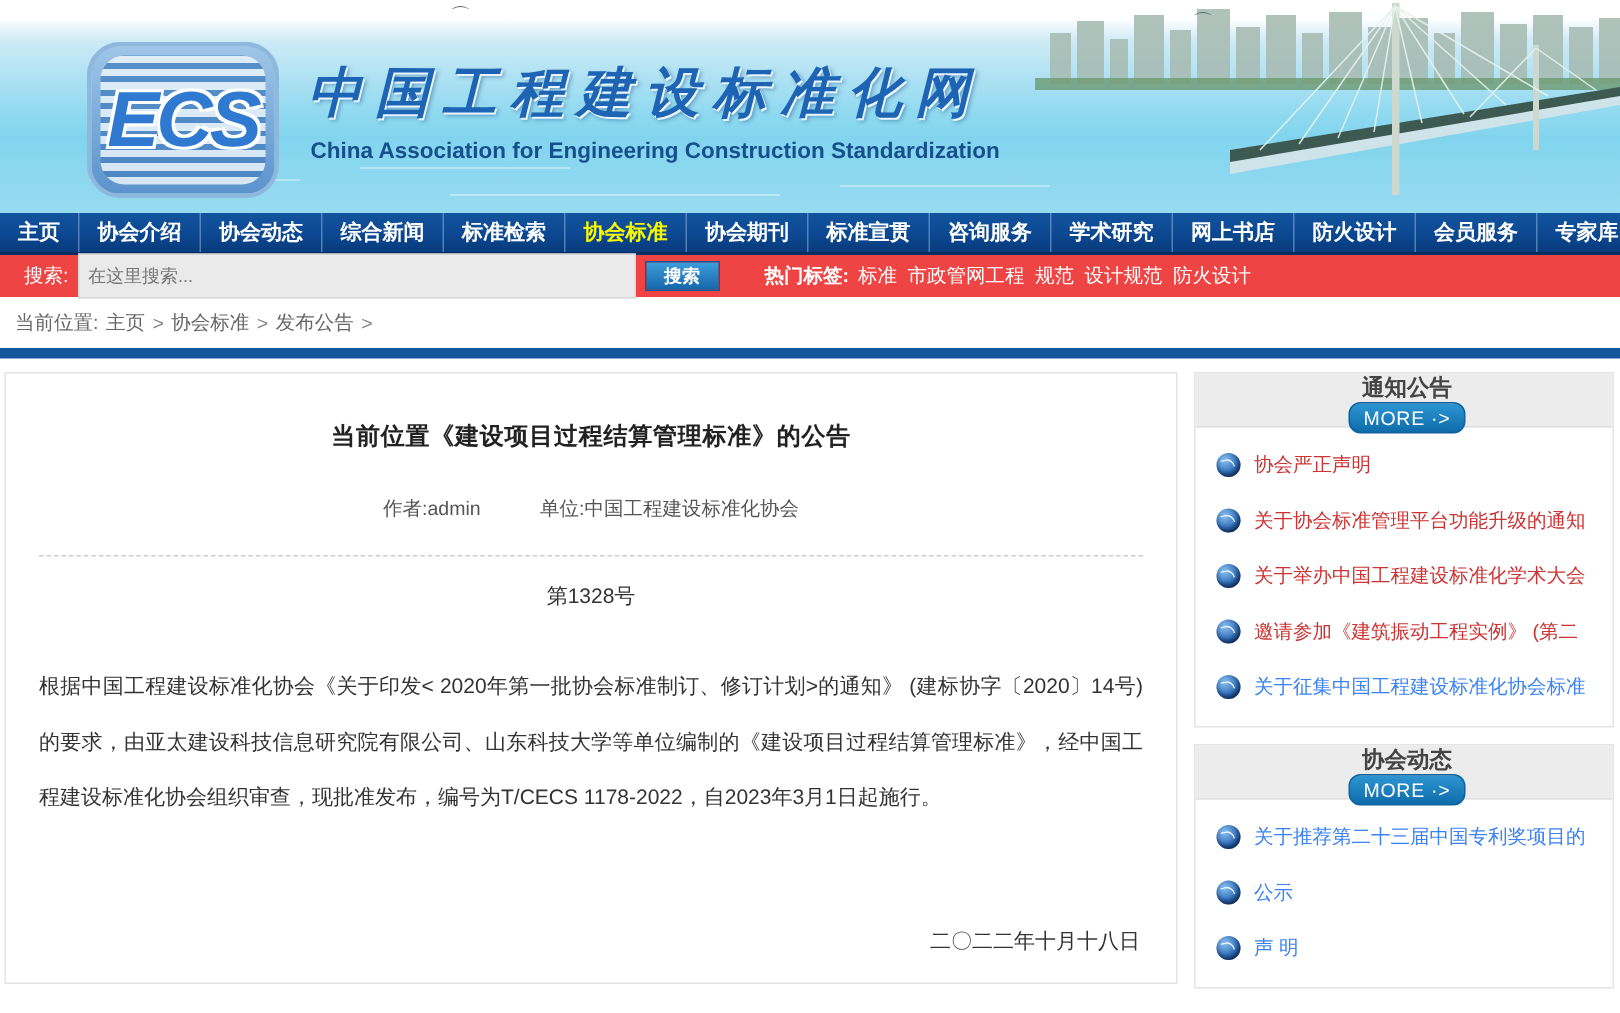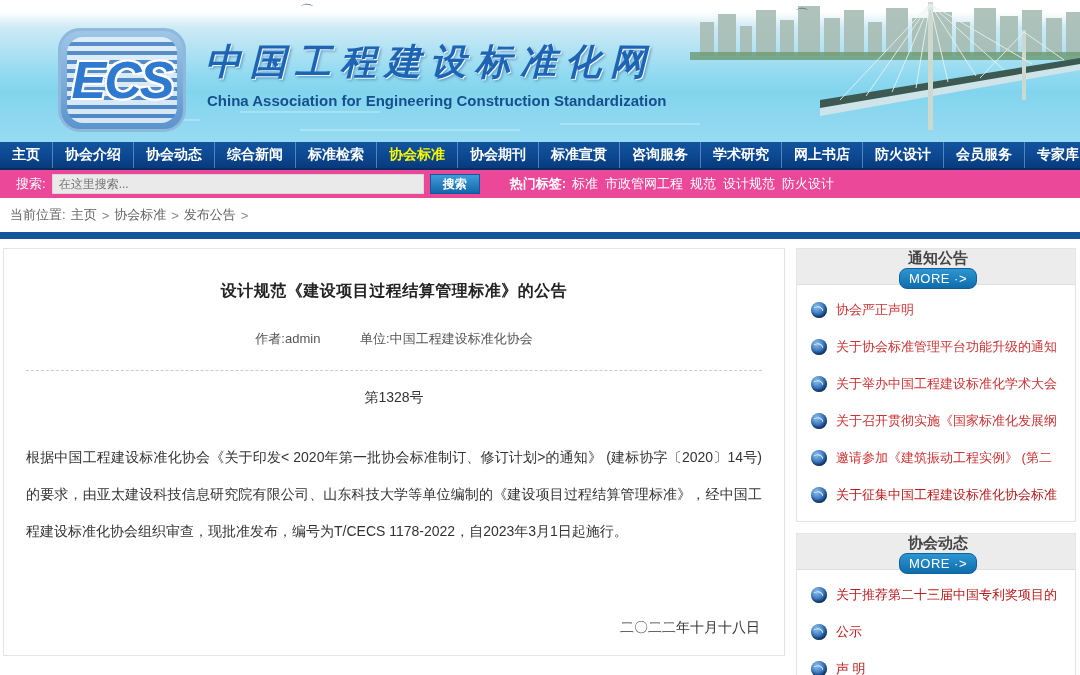--- a/index.html
+++ b/index.html
@@ -29,23 +29,23 @@
   .nav { display:flex; align-items:stretch; width:1080px; height:28px;
     background:linear-gradient(180deg,#12549e 0%,#0c4891 55%,#083a7c 100%);
     border-bottom:2px solid #062e63; }
   .nav a { display:flex; align-items:center; padding:0 12px; color:#fff; font-size:14px;
     font-weight:bold; text-decoration:none; white-space:nowrap;
     border-right:1px solid rgba(140,180,225,.55); }
   .nav a.active { color:#f8f800; }
 
   
   .searchbar { display:flex; align-items:center; width:1080px; height:28px;
-    background:#ec4899; gap:6px; padding-left:16px; }
+    background:#ef4444; gap:6px; padding-left:16px; }
   .searchbar .lbl { color:#fff; font-size:13px; }
-  .searchbar input { width:372px; height:20px; border:1px solid #d7d7d7; background:#eaeaea;
+  .searchbar input { width:372px; height:30px; border:1px solid #d7d7d7; background:#eaeaea;
     font-size:12px; color:#777; padding:0 6px; outline:none; }
   .btn-search { height:20px; padding:0 12px; background:linear-gradient(180deg,#3f9ddb,#1466aa);
     color:#fff; font-size:12px; font-weight:bold; border:1px solid #0d5a9c; cursor:pointer; }
   .hot { margin-left:24px; color:#fff; font-size:13px; }
   .hot b { font-weight:bold; margin-right:6px; }
   .hot span { margin-right:7px; }
 
   
   .crumbwrap { height:34px; display:flex; align-items:center; padding-left:10px;
     background:#fff; color:#666; font-size:13px; }
@@ -77,21 +77,21 @@
   .sitem { display:flex; align-items:center; height:37px; padding-left:14px; cursor:pointer;
     white-space:nowrap; overflow:hidden; }
   .globe { width:16px; height:16px; border-radius:50%; flex:0 0 16px; margin-right:9px; position:relative;
     background:radial-gradient(circle at 35% 30%, #8cc0ef 0%, #2f6fb9 55%, #0d3d7e 100%);
     box-shadow:inset -1px -2px 3px rgba(0,0,20,.5); }
   .globe:after { content:""; position:absolute; left:3px; top:4px; width:8px; height:5px;
     border:1px solid rgba(255,255,255,.85); border-bottom:none; border-left:none;
     border-radius:0 6px 0 0; transform:rotate(-12deg); }
   .sitem .txt { font-size:13px; }
   .c-red .txt { color:#cc3333; }
-  .c-gray .txt { color:#b91c1c; }
+  .c-gray .txt { color:#3b82f6; }
 </style>
 </head>
 <body>
 
 <div class="banner">
   <svg class="bg" width="1080" height="142">
     <defs>
       <linearGradient id="sky" x1="0" y1="0" x2="0" y2="1">
         <stop offset="0" stop-color="#ffffff"></stop>
         <stop offset="0.12" stop-color="#cdeaf6"></stop>
@@ -197,21 +197,21 @@
   <a href="#">协会标准</a>
   <span class="sep">&gt;</span>
   <a href="#">发布公告</a>
   <span class="sep">&gt;</span>
 </div>
 <div class="bluerule"></div>
 
 <div class="main">
 
   <div class="article">
-    <h1>设计规范《建设项目过程结算管理标准》的公告</h1>
+    <h1>当前位置《建设项目过程结算管理标准》的公告</h1>
     <div class="meta">
       <span>作者:admin</span>
       <span>单位:中国工程建设标准化协会</span>
     </div>
     <hr class="dashes">
     <div class="docno">第1328号</div>
     <div class="bodytext">根据中国工程建设标准化协会《关于印发&lt; 2020年第一批协会标准制订、修订计划&gt;的通知》 (建标协字〔2020〕14号) 的要求，由亚太建设科技信息研究院有限公司、山东科技大学等单位编制的《建设项目过程结算管理标准》，经中国工程建设标准化协会组织审查，现批准发布，编号为T/CECS 1178-2022，自2023年3月1日起施行。</div>
     <div class="artdate">二〇二二年十月十八日</div>
   </div>
 
@@ -230,24 +230,20 @@
         <div class="sitem c-red">
             <span class="globe"></span>
             <span class="txt">关于协会标准管理平台功能升级的通知</span>
           </div>
         <div class="sitem c-red">
             <span class="globe"></span>
             <span class="txt">关于举办中国工程建设标准化学术大会</span>
           </div>
         <div class="sitem c-red">
             <span class="globe"></span>
-            <span class="txt">关于召开贯彻实施《国家标准化发展纲</span>
-          </div>
-        <div class="sitem c-red">
-            <span class="globe"></span>
             <span class="txt">邀请参加《建筑振动工程实例》 (第二</span>
           </div>
         <div class="sitem c-gray">
             <span class="globe"></span>
             <span class="txt">关于征集中国工程建设标准化协会标准</span>
           </div>
       </div>
     </div>
 
     <div class="sbox">

